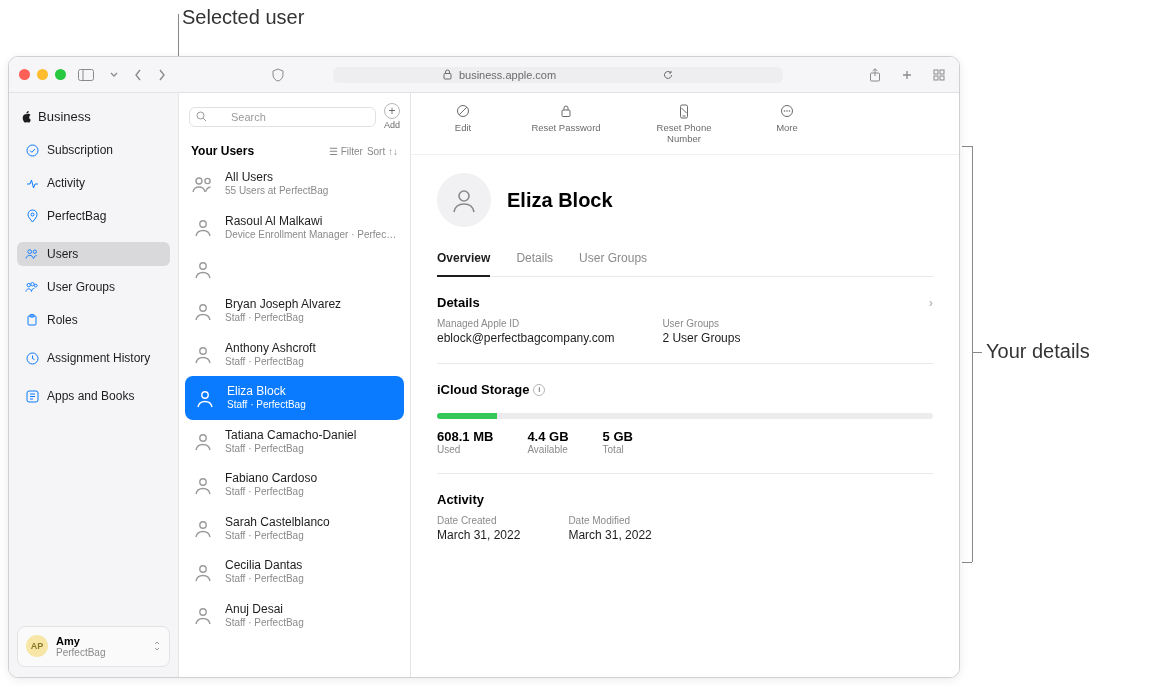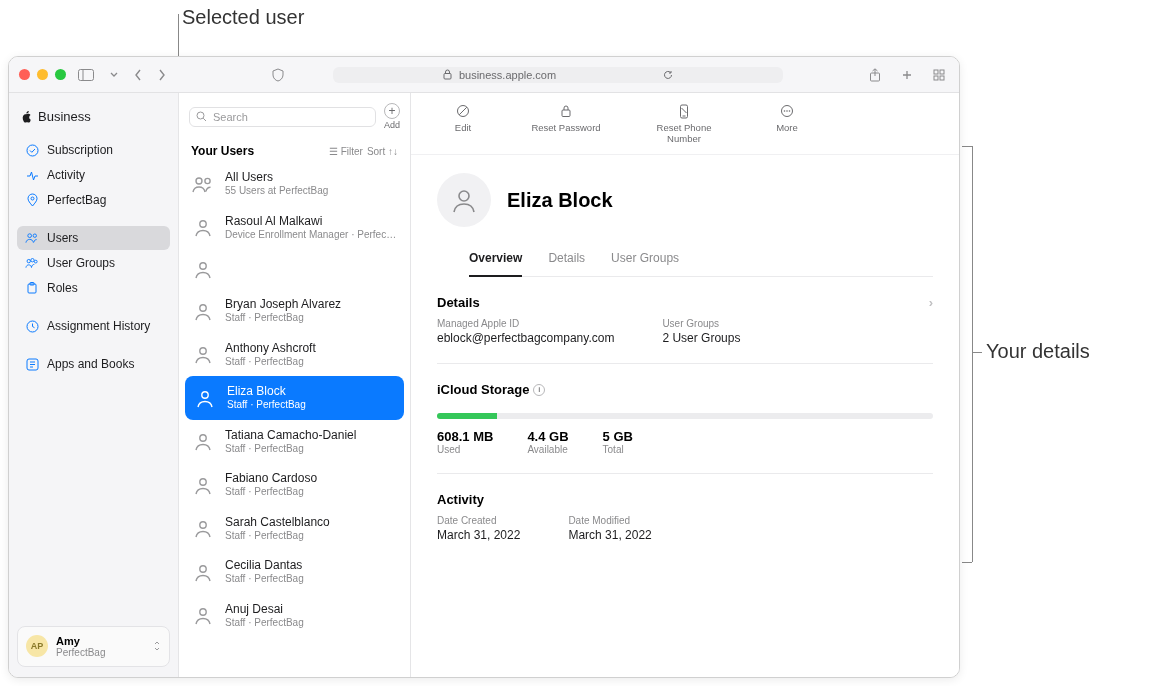--- a/index.html
+++ b/index.html
@@ -17,34 +17,34 @@
 .dot.yellow { background: #febc2e; }
 .dot.green { background: #28c840; }
 .tb-btn { color: #8a8a8c; display: flex; align-items: center; padding: 2px 4px; }
 .addr { flex: 0 0 auto; margin: 0 auto; display: flex; align-items: center; gap: 7px; background: #eeeef0; border-radius: 6px; padding: 2px 110px; font-size: 11px; color: #6b6b6e; }
 .tb-right { display: flex; gap: 12px; margin-left: auto; color: #8a8a8c; }
 
 .body { flex: 1; display: flex; min-height: 0; }
 
 .sidebar { width: 170px; background: #f5f5f7; border-right: 1px solid #e5e5e7; display: flex; flex-direction: column; padding: 10px 8px; position: relative; }
 .brand { display: flex; align-items: center; gap: 5px; font-size: 13px; font-weight: 500; color: #1d1d1f; padding: 6px 4px 14px; }
-.nav { display: flex; flex-direction: column; gap: 1px; }
+.nav { display: flex; flex-direction: column; gap: 9px; }
 .nav-group { margin-bottom: 14px; }
 .nav-item { display: flex; align-items: center; gap: 8px; padding: 5px 8px; border-radius: 6px; font-size: 12px; color: #1d1d1f; cursor: default; }
 .nav-item.active { background: #d9d9dc; }
 .nav-item .icon { width: 14px; height: 14px; display: flex; align-items: center; justify-content: center; color: #0a7aff; }
 .profile { margin-top: auto; padding: 8px; border: 1px solid #e3e3e6; border-radius: 8px; display: flex; align-items: center; gap: 8px; background: #fafafa; }
 .avatar-badge { width: 22px; height: 22px; background: #f7e6a6; border-radius: 50%; display:flex; align-items:center; justify-content:center; font-size:9px; font-weight:600; color:#8a7a2a;}
 .profile-text { display:flex; flex-direction:column; line-height:1.1; }
 .profile-name { font-size: 11px; font-weight: 600; }
 .profile-org { font-size: 10px; color: #8a8a8c; }
 
 .list { width: 232px; border-right: 1px solid #e5e5e7; display: flex; flex-direction: column; background: #fff; }
 .list-top { padding: 10px 10px 6px; }
-.search { display: flex; align-items: center; gap: 6px; border: 1px solid #e1e1e3; border-radius: 6px; padding: 3px 6px; flex: 1; color: #9a9a9c; font-size: 11px; }
+.search { display: flex; align-items: center; gap: 24px; border: 1px solid #e1e1e3; border-radius: 6px; padding: 3px 6px; flex: 1; color: #9a9a9c; font-size: 11px; }
 .list-top-row { display: flex; align-items: center; gap: 8px; }
 .add-btn { display: flex; flex-direction: column; align-items: center; font-size: 9px; color: #6b6b6e; gap: 1px; }
 .add-btn .plus { width: 16px; height: 16px; border: 1px solid #b8b8ba; border-radius: 50%; display:flex; align-items:center; justify-content:center; font-size:12px; line-height:1; color:#6b6b6e;}
 .list-header { display: flex; align-items: center; justify-content: space-between; padding: 8px 12px 4px; }
 .list-title { font-size: 12px; font-weight: 700; }
 .list-tools { display:flex; gap:4px; font-size: 10px; color: #8a8a8c; }
 .user-row { display: flex; align-items: center; gap: 10px; padding: 8px 12px; cursor: default; }
 .user-row.selected { background: #0a7aff; border-radius: 8px; margin: 0 6px; padding: 8px 8px; }
 .user-row.selected .u-name, .user-row.selected .u-sub { color: #fff; }
 .u-icon { width: 24px; height: 24px; color: #9a9a9c; display:flex; align-items:center; justify-content:center; flex-shrink:0;}
@@ -56,21 +56,21 @@
 
 .detail { flex: 1; display: flex; flex-direction: column; background: #fff; }
 .toolbar { display: flex; gap: 28px; padding: 10px 22px; border-bottom: 1px solid #f0f0f2; }
 .tool { display:flex; flex-direction:column; align-items:center; gap:3px; font-size: 9.5px; color: #6b6b6e; width: 60px; }
 .tool[data-wide] { width: 90px; }
 .tool .ticon { width:16px; height:16px; color:#6b6b6e; display:flex; align-items:center; justify-content:center;}
 .detail-body { padding: 18px 26px; overflow:auto; }
 .header-row { display:flex; align-items:center; gap: 16px; }
 .big-avatar { width: 54px; height: 54px; border-radius: 50%; background: #f1f1f3; display:flex; align-items:center; justify-content:center; color:#8a8a8c;}
 .user-title { font-size: 20px; font-weight: 700; }
-.tabs { display:flex; gap:26px; margin-top: 18px; border-bottom: 1px solid #eaeaec; margin-left: 32px; }
+.tabs { display:flex; gap:26px; margin-top: 18px; border-bottom: 1px solid #eaeaec; }
 .tab { font-size: 12px; color:#8a8a8c; padding: 6px 0 10px; cursor:default; }
 .tab.active { color: #1d1d1f; font-weight:600; border-bottom: 2px solid #1d1d1f; margin-bottom:-1px;}
 .section { padding-top: 18px; }
 .section-h { font-size: 13px; font-weight: 700; padding-bottom: 8px; display:flex; align-items:center; justify-content:space-between;}
 .kv-grid { display:flex; gap: 48px; }
 .kv { display:flex; flex-direction:column; gap:2px; max-width: 180px; }
 .k { font-size: 10px; color:#8a8a8c; }
 .v { font-size: 12px; color:#1d1d1f; word-break: break-word; }
 .sep { border:none; border-top:1px solid #eaeaec; margin: 18px 0 0; }
 .storage-bar { height: 6px; border-radius: 3px; background: #ececee; position: relative; margin: 8px 0 10px; overflow:hidden;}

